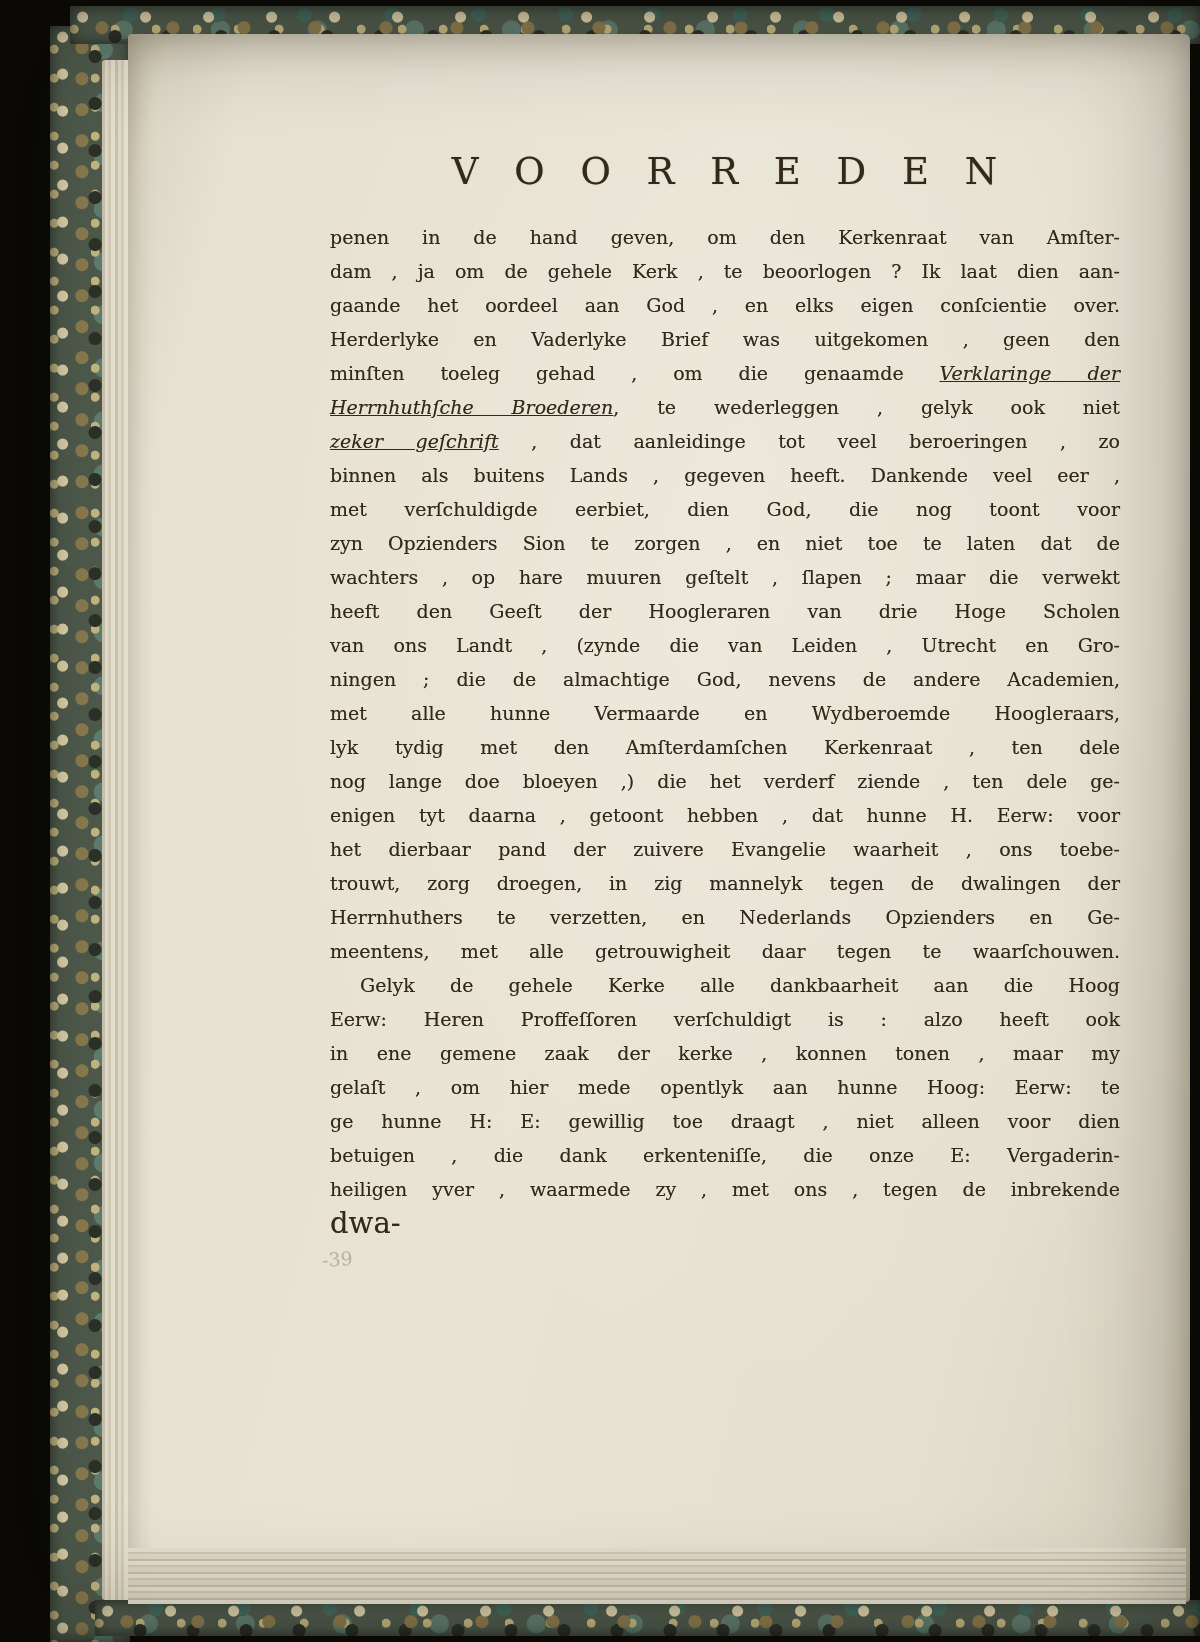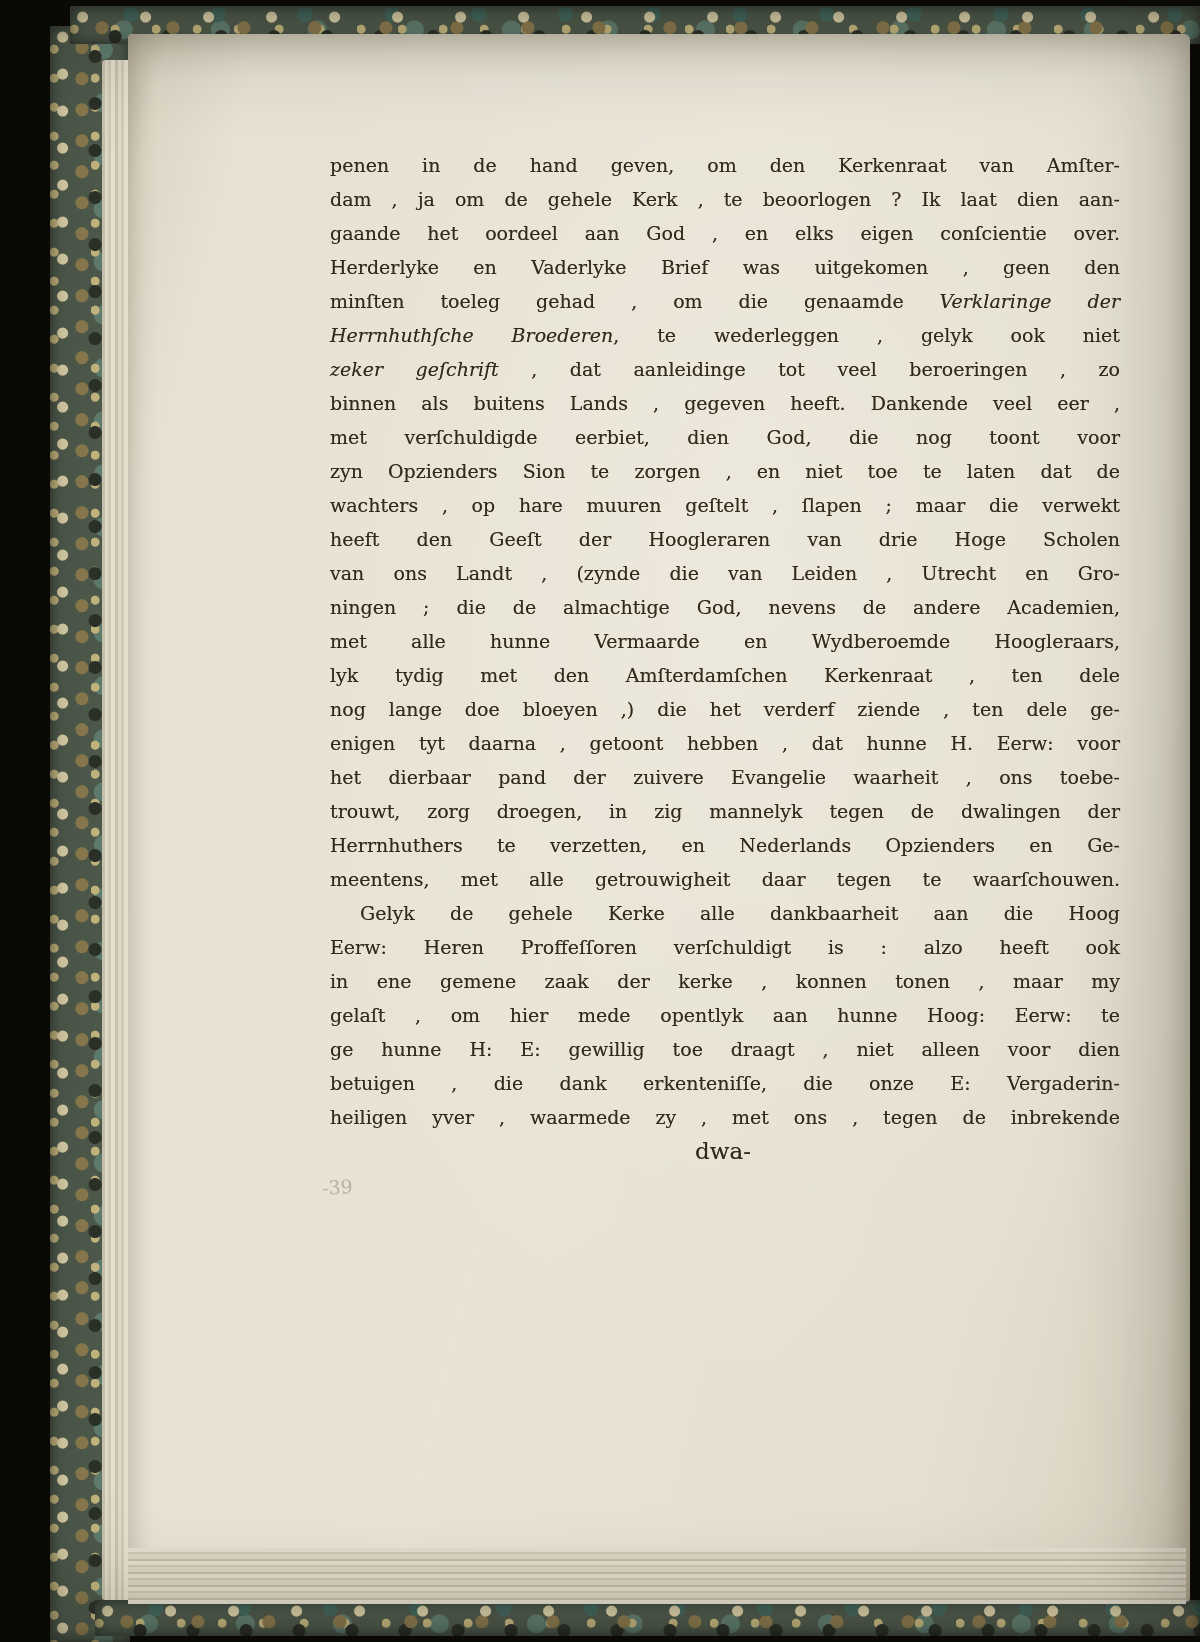--- a/index.html
+++ b/index.html
@@ -99,24 +99,24 @@
   }
   .line {
     font-size: 19px;
     line-height: 34px;
     text-align: justify;
     text-align-last: justify;
     text-justify: inter-word;
     text-shadow: 0 0 0.5px rgba(50,40,25,0.5);
   }
   .line.indent { padding-left: 30px; }
-  .italic { font-style: italic; }
+  .italic { font-style: italic; text-decoration: underline; }
   .catchword {
-    text-align: center;
-    font-size: 23px;
+    text-align: left;
+    font-size: 29px;
     line-height: 34px;
     padding-right: 4px;
     text-shadow: 0 0 0.5px rgba(50,40,25,0.5);
   }
   .pencil {
     position: absolute;
     left: -8px;
     bottom: -30px;
     font-size: 19px;
     color: #938a74;
@@ -141,20 +141,21 @@
   <div class="left-marble marble"></div>
   <div class="bottom-marble marble"></div>
 
   <div class="page-left-edges"></div>
 
   <div class="page"></div>
 
   <div class="page-bottom-edges"></div>
 
   <div class="textblock">
+    <h1 class="heading">V O O R R E D E N</h1>
 
     <div>
         <div class="line"><span>penen in de hand geven, om den Kerkenraat van Amſter-</span></div>
         <div class="line"><span>dam , ja om de gehele Kerk , te beoorlogen ? Ik laat dien aan-</span></div>
         <div class="line"><span>gaande het oordeel aan God , en elks eigen conſcientie over.</span></div>
         <div class="line"><span>Herderlyke en Vaderlyke Brief was uitgekomen , geen den</span></div>
         <div class="line"><span>minſten toeleg gehad , om die genaamde </span><span class="italic">Verklaringe der</span></div>
         <div class="line"><span class="italic">Herrnhuthſche Broederen</span><span>, te wederleggen , gelyk ook niet</span></div>
         <div class="line"><span class="italic">zeker geſchrift</span><span> , dat aanleidinge tot veel beroeringen , zo</span></div>
         <div class="line"><span>binnen als buitens Lands , gegeven heeft. Dankende veel eer ,</span></div>

